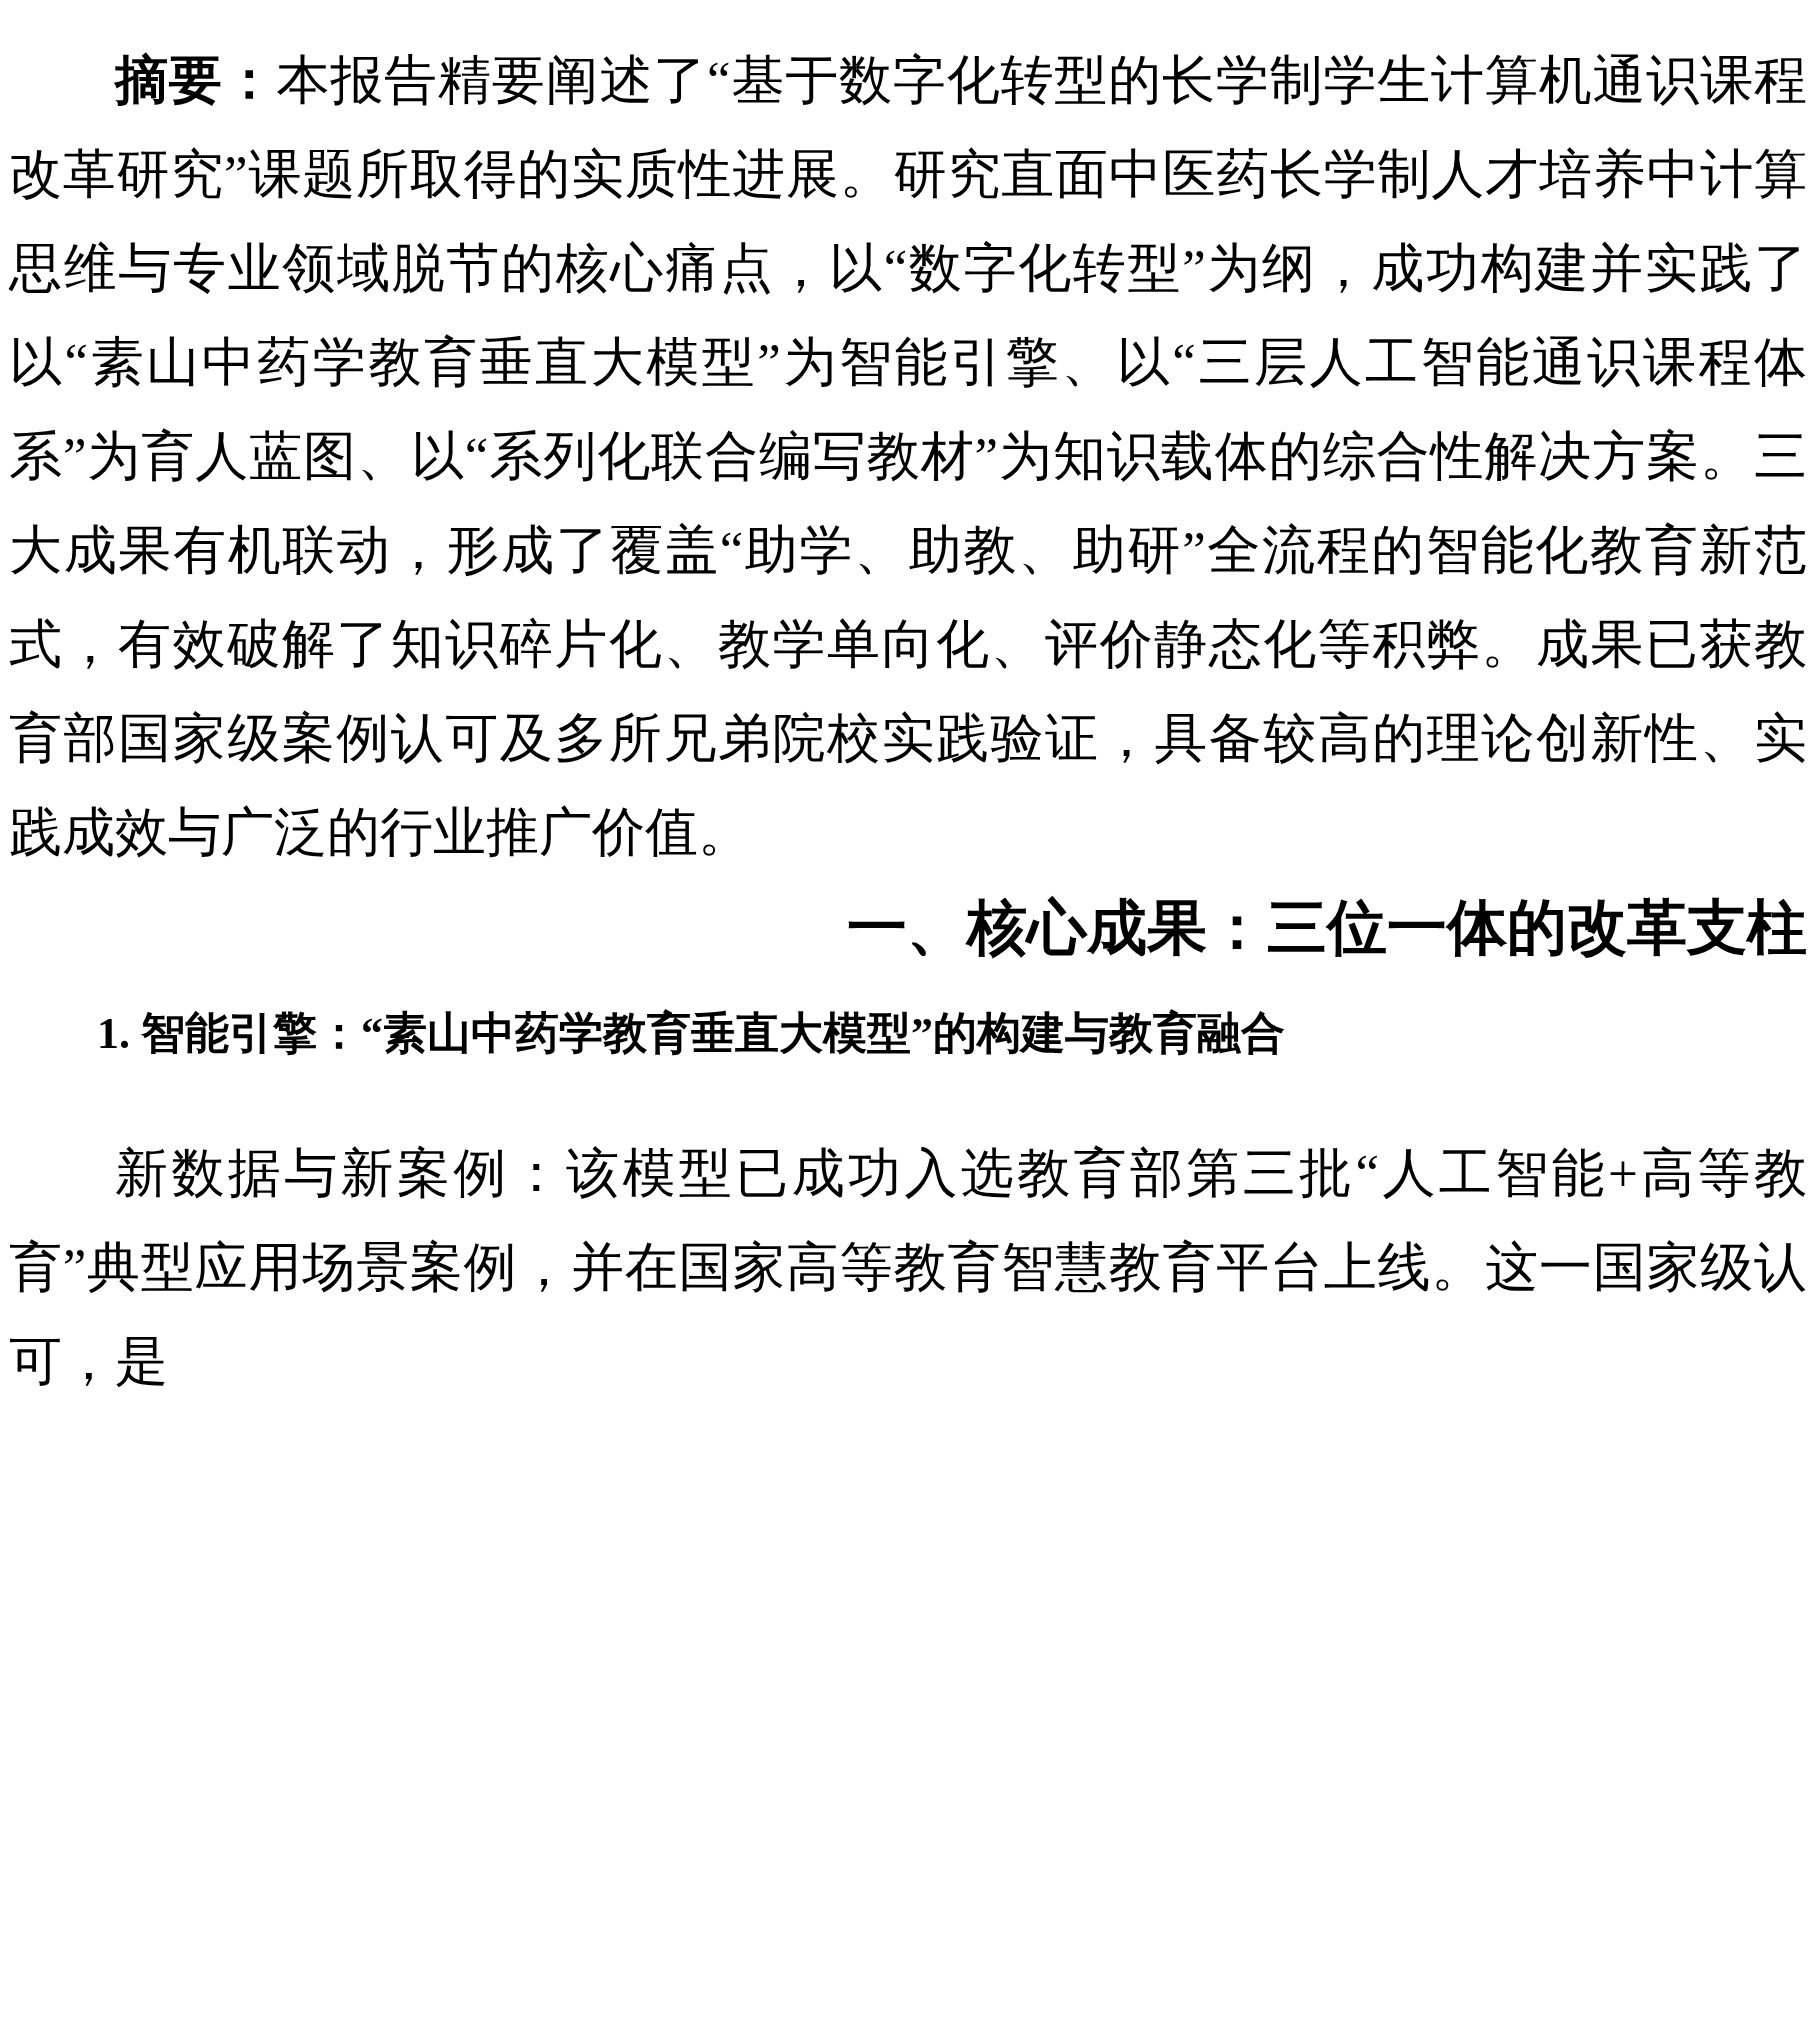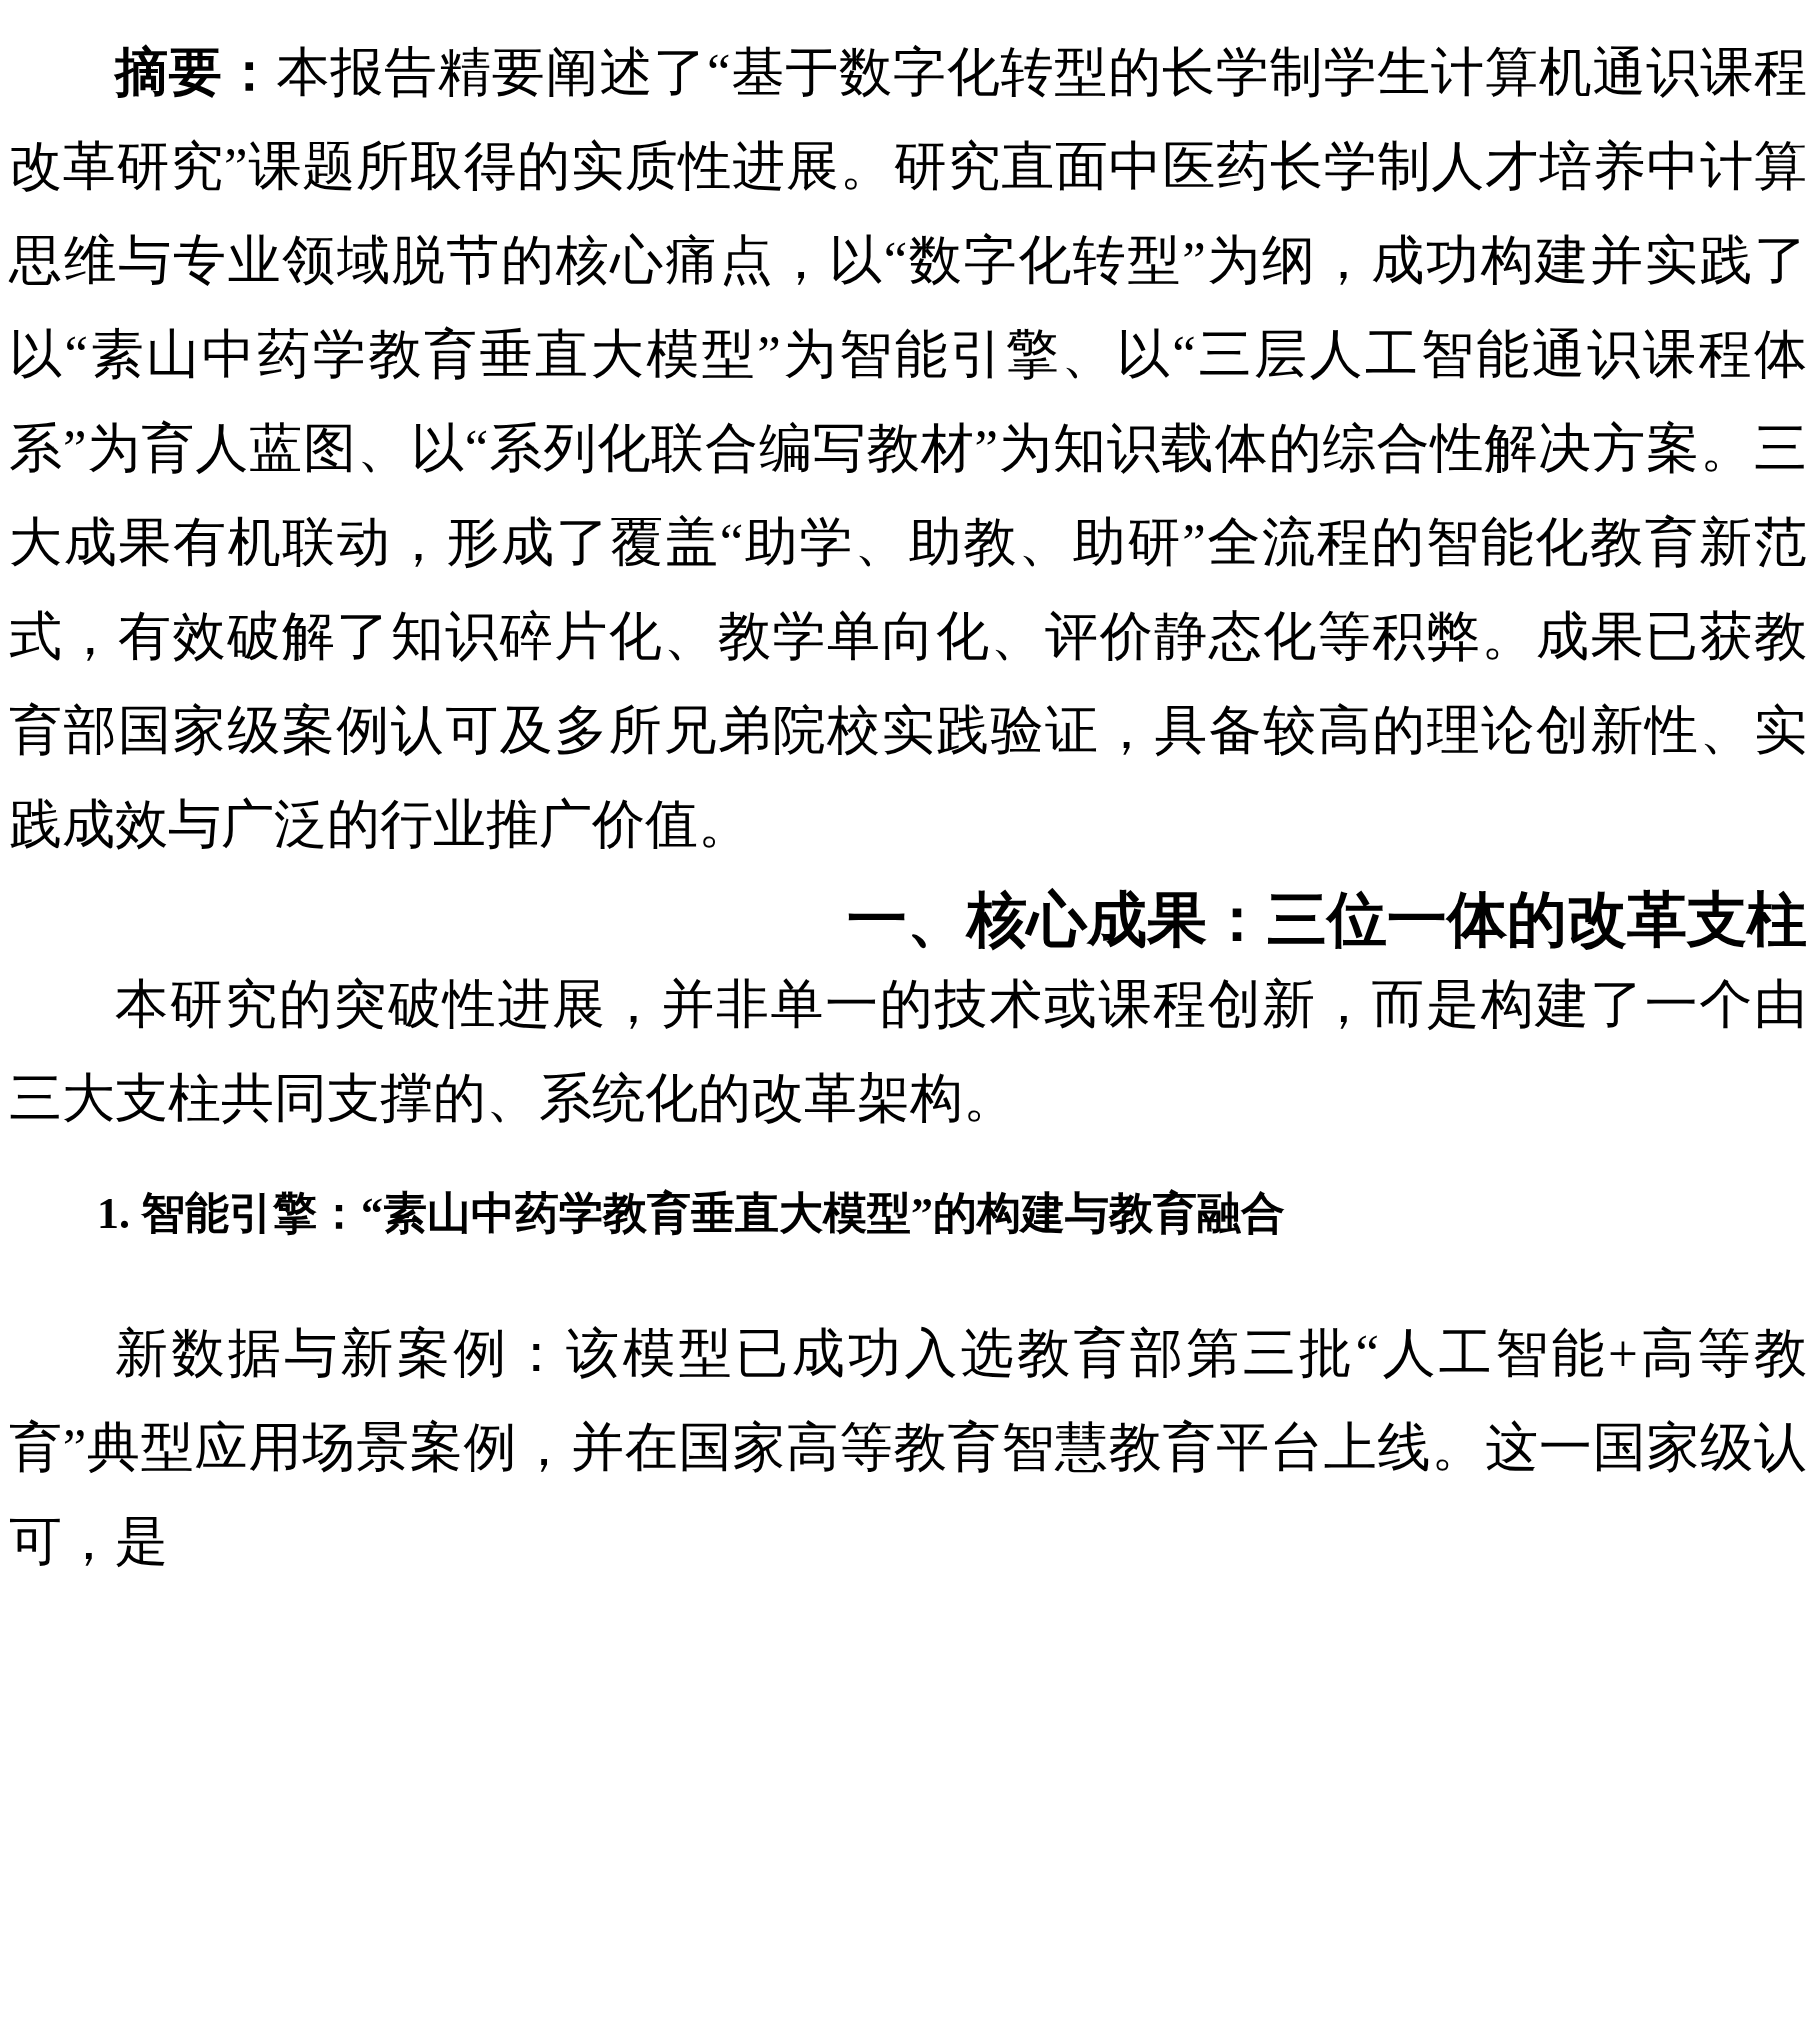--- a/index.html
+++ b/index.html
@@ -12,21 +12,21 @@
     width: 1816px;
     height: 2035px;
     margin: 0 auto;
     background: #ffffff;
     color: #000000;
     font-family: "Liberation Serif", "DejaVu Serif", serif;
     font-size: 53px;
     line-height: 94px;
     overflow: hidden;
     box-sizing: border-box;
-    padding: 25px 9px 0 9px;
+    padding: 33px 9px 0 9px;
     text-align: justify;
     text-justify: inter-character;
   }
   p {
     margin: 0;
     text-indent: 2em;
     word-break: break-all;
   }
   .abstract-label {
     font-weight: bold;
@@ -54,21 +54,20 @@
 </style>
 </head>
 <body>
 
 <div class="page">
 
   <p class="abstract-para"><span class="abstract-label">摘要：</span><span>本报告精要阐述了“基于数字化转型的长学制学生计算机通识课程改革研究”课题所取得的实质性进展。研究直面中医药长学制人才培养中计算思维与专业领域脱节的核心痛点，以“数字化转型”为纲，成功构建并实践了以“素山中药学教育垂直大模型”为智能引擎、以“三层人工智能通识课程体系”为育人蓝图、以“系列化联合编写教材”为知识载体的综合性解决方案。三大成果有机联动，形成了覆盖“助学、助教、助研”全流程的智能化教育新范式，有效破解了知识碎片化、教学单向化、评价静态化等积弊。成果已获教育部国家级案例认可及多所兄弟院校实践验证，具备较高的理论创新性、实践成效与广泛的行业推广价值。</span></p>
 
   <h1 class="sec-heading">一、核心成果：三位一体的改革支柱</h1>
 
-  <p class="intro-para">本研究的突破性进展，并非单一的技术或课程创新，而是构建了一个由三大支柱共同支撑的、系统化的改革架构。</p>
 
   <h2 class="sub-heading">1. 智能引擎：“素山中药学教育垂直大模型”的构建与教育融合</h2>
 
 
   <p class="body-para">新数据与新案例：该模型已成功入选教育部第三批“人工智能+高等教育”典型应用场景案例，并在国家高等教育智慧教育平台上线。这一国家级认可，是</p>
 
 </div>
 
 
 </body></html>

